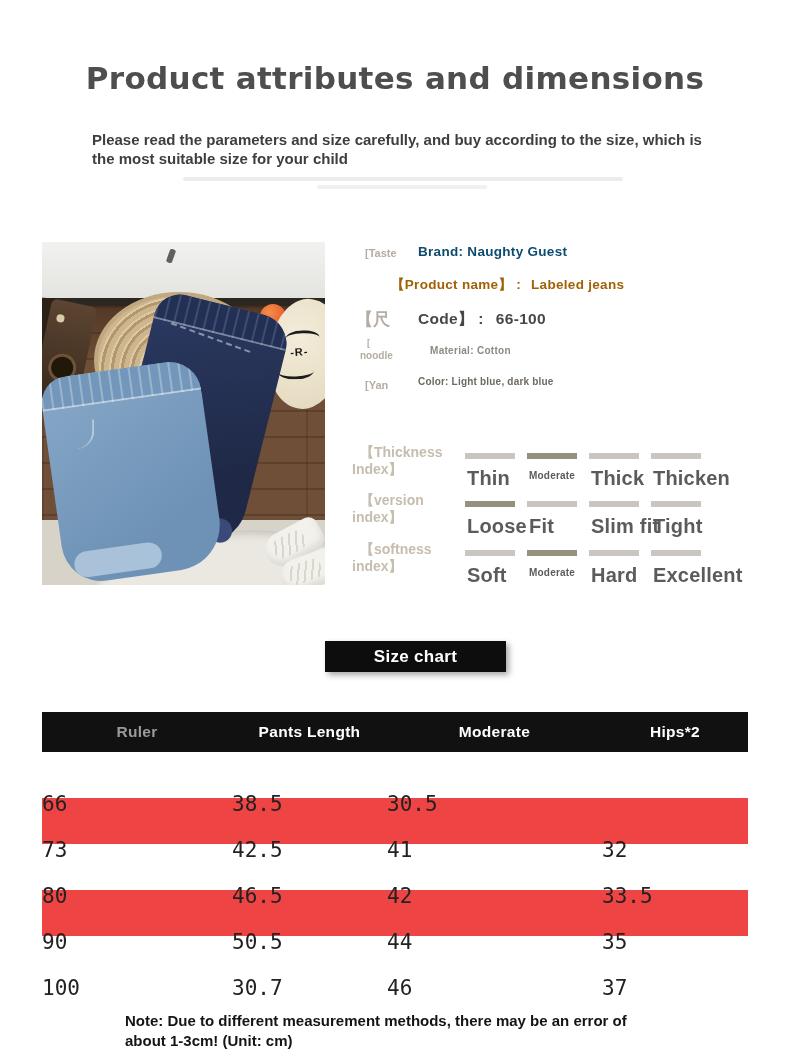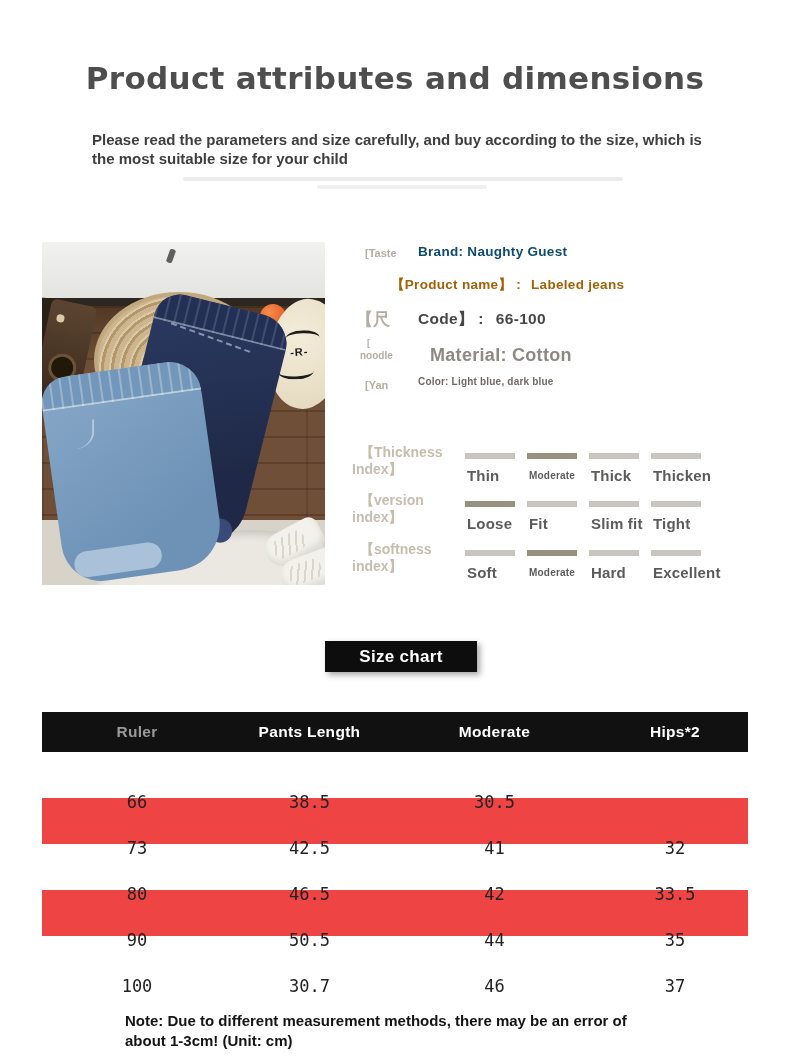--- a/index.html
+++ b/index.html
@@ -74,47 +74,47 @@
   .prefix { color:#b4ada1; font-weight:700; }
   .attr-brand-prefix { left:365px; top:247px; font-size:11px; }
   .attr-brand { left:418px; top:244px; font-size:13.5px; font-weight:800; color:#0c4a6e; letter-spacing:.3px; }
   .attr-name { left:364px; top:276px; font-size:13.5px; font-weight:800; color:#a16207; letter-spacing:.3px;margin-left:27px; }
   .attr-name .val { margin-left:10px; }
   .attr-code-prefix { left:356px; top:308px; font-size:17px; }
   .attr-code { left:418px; top:309px; font-size:15.5px; font-weight:800; color:#474747; letter-spacing:.3px; }
   .attr-code .val { margin-left:12px; }
   .attr-mat-prefix-top { left:367px; top:338px; font-size:9px; }
   .attr-mat-prefix-bot { left:360px; top:350px; font-size:10px; }
-  .attr-material { left:418px; top:345px; font-size:18px; font-weight:800; color:#8d8983; letter-spacing:.3px;padding-left:12px; }
+  .attr-material { left:418px; top:345px; font-size:10px; font-weight:800; color:#8d8983; letter-spacing:.3px;padding-left:12px; }
   .attr-color-prefix { left:365px; top:379px; font-size:11px; }
   .attr-color { left:418px; top:375px; width:168px; font-size:10px; font-weight:800; color:#6e6a63; line-height:1.3; letter-spacing:.2px; }
 
   
   .idx-row { position:absolute; left:352px; display:flex; align-items:flex-start; }
   .idx-row.r0 { top:444px; } .idx-row.r1 { top:492px; } .idx-row.r2 { top:541px; }
   .idx-label { width:103px; font-size:14px; font-weight:800; color:#c6bdae; line-height:1.2; }
   .idx-label .l1 { padding-left:8px; }
   .idx-opts { display:flex; gap:12px; margin-left:10px; padding-top:9px; }
   .opt { width:50px; }
   .bar { width:50px; height:6px; background:#c9c6c1; }
   .bar.sel { background:#96907e; }
-  .opt-label { margin-top:8px; font-size:15px; font-weight:800; color:#5c5b59; white-space:nowrap; padding-left:2px; letter-spacing:.2px; }
+  .opt-label { margin-top:8px; font-size:20px; font-weight:800; color:#5c5b59; white-space:nowrap; padding-left:2px; letter-spacing:.2px; }
   .opt-label.tiny { font-size:10px; padding-top:3px; }
 
   
-  .badge { position:absolute; left:325px; top:641px; width:152px; height:31px; background:#0d0d0d; color:#ffffff;
+  .badge { position:absolute; left:325px; top:641px; width:181px; height:31px; background:#0d0d0d; color:#ffffff;
     display:flex; align-items:center; justify-content:center; font-size:17px; font-weight:800;
     box-shadow:3px 3px 6px rgba(0,0,0,.35); letter-spacing:.3px; }
   .size-table { position:absolute; left:42px; top:712px; width:706px; }
   .thead { display:grid; grid-template-columns:190px 155px 215px 146px; height:40px; background:#111111; align-items:center; }
   .th { text-align:center; color:#ffffff; font-size:15.5px; font-weight:800; letter-spacing:.3px; }
   .th.muted { color:#9a9a9a; }
   .trow { display:grid; grid-template-columns:190px 155px 215px 146px; height:46px; align-items:center; background:#ffffff; }
   .trow.alt { background:#ef4444; }
-  .tcell { text-align:center; font-family:"DejaVu Sans Mono",monospace; font-size:17px; color:#222222;margin-top:40px; }
+  .tcell { font-family:"DejaVu Sans Mono",monospace; font-size:21px; color:#222222;margin-top:40px; }
 
   .note { position:absolute; left:125px; top:1011px; width:515px; font-size:15px; font-weight:800; color:#141414; line-height:1.32; }
 </style>
 </head>
 <body>
 
 <div class="canvas">
 
   <div class="page-title">Product attributes and dimensions</div>
   <div class="page-subtitle">Please read the parameters and size carefully, and buy according to the size, which is the most suitable size for your child</div>

